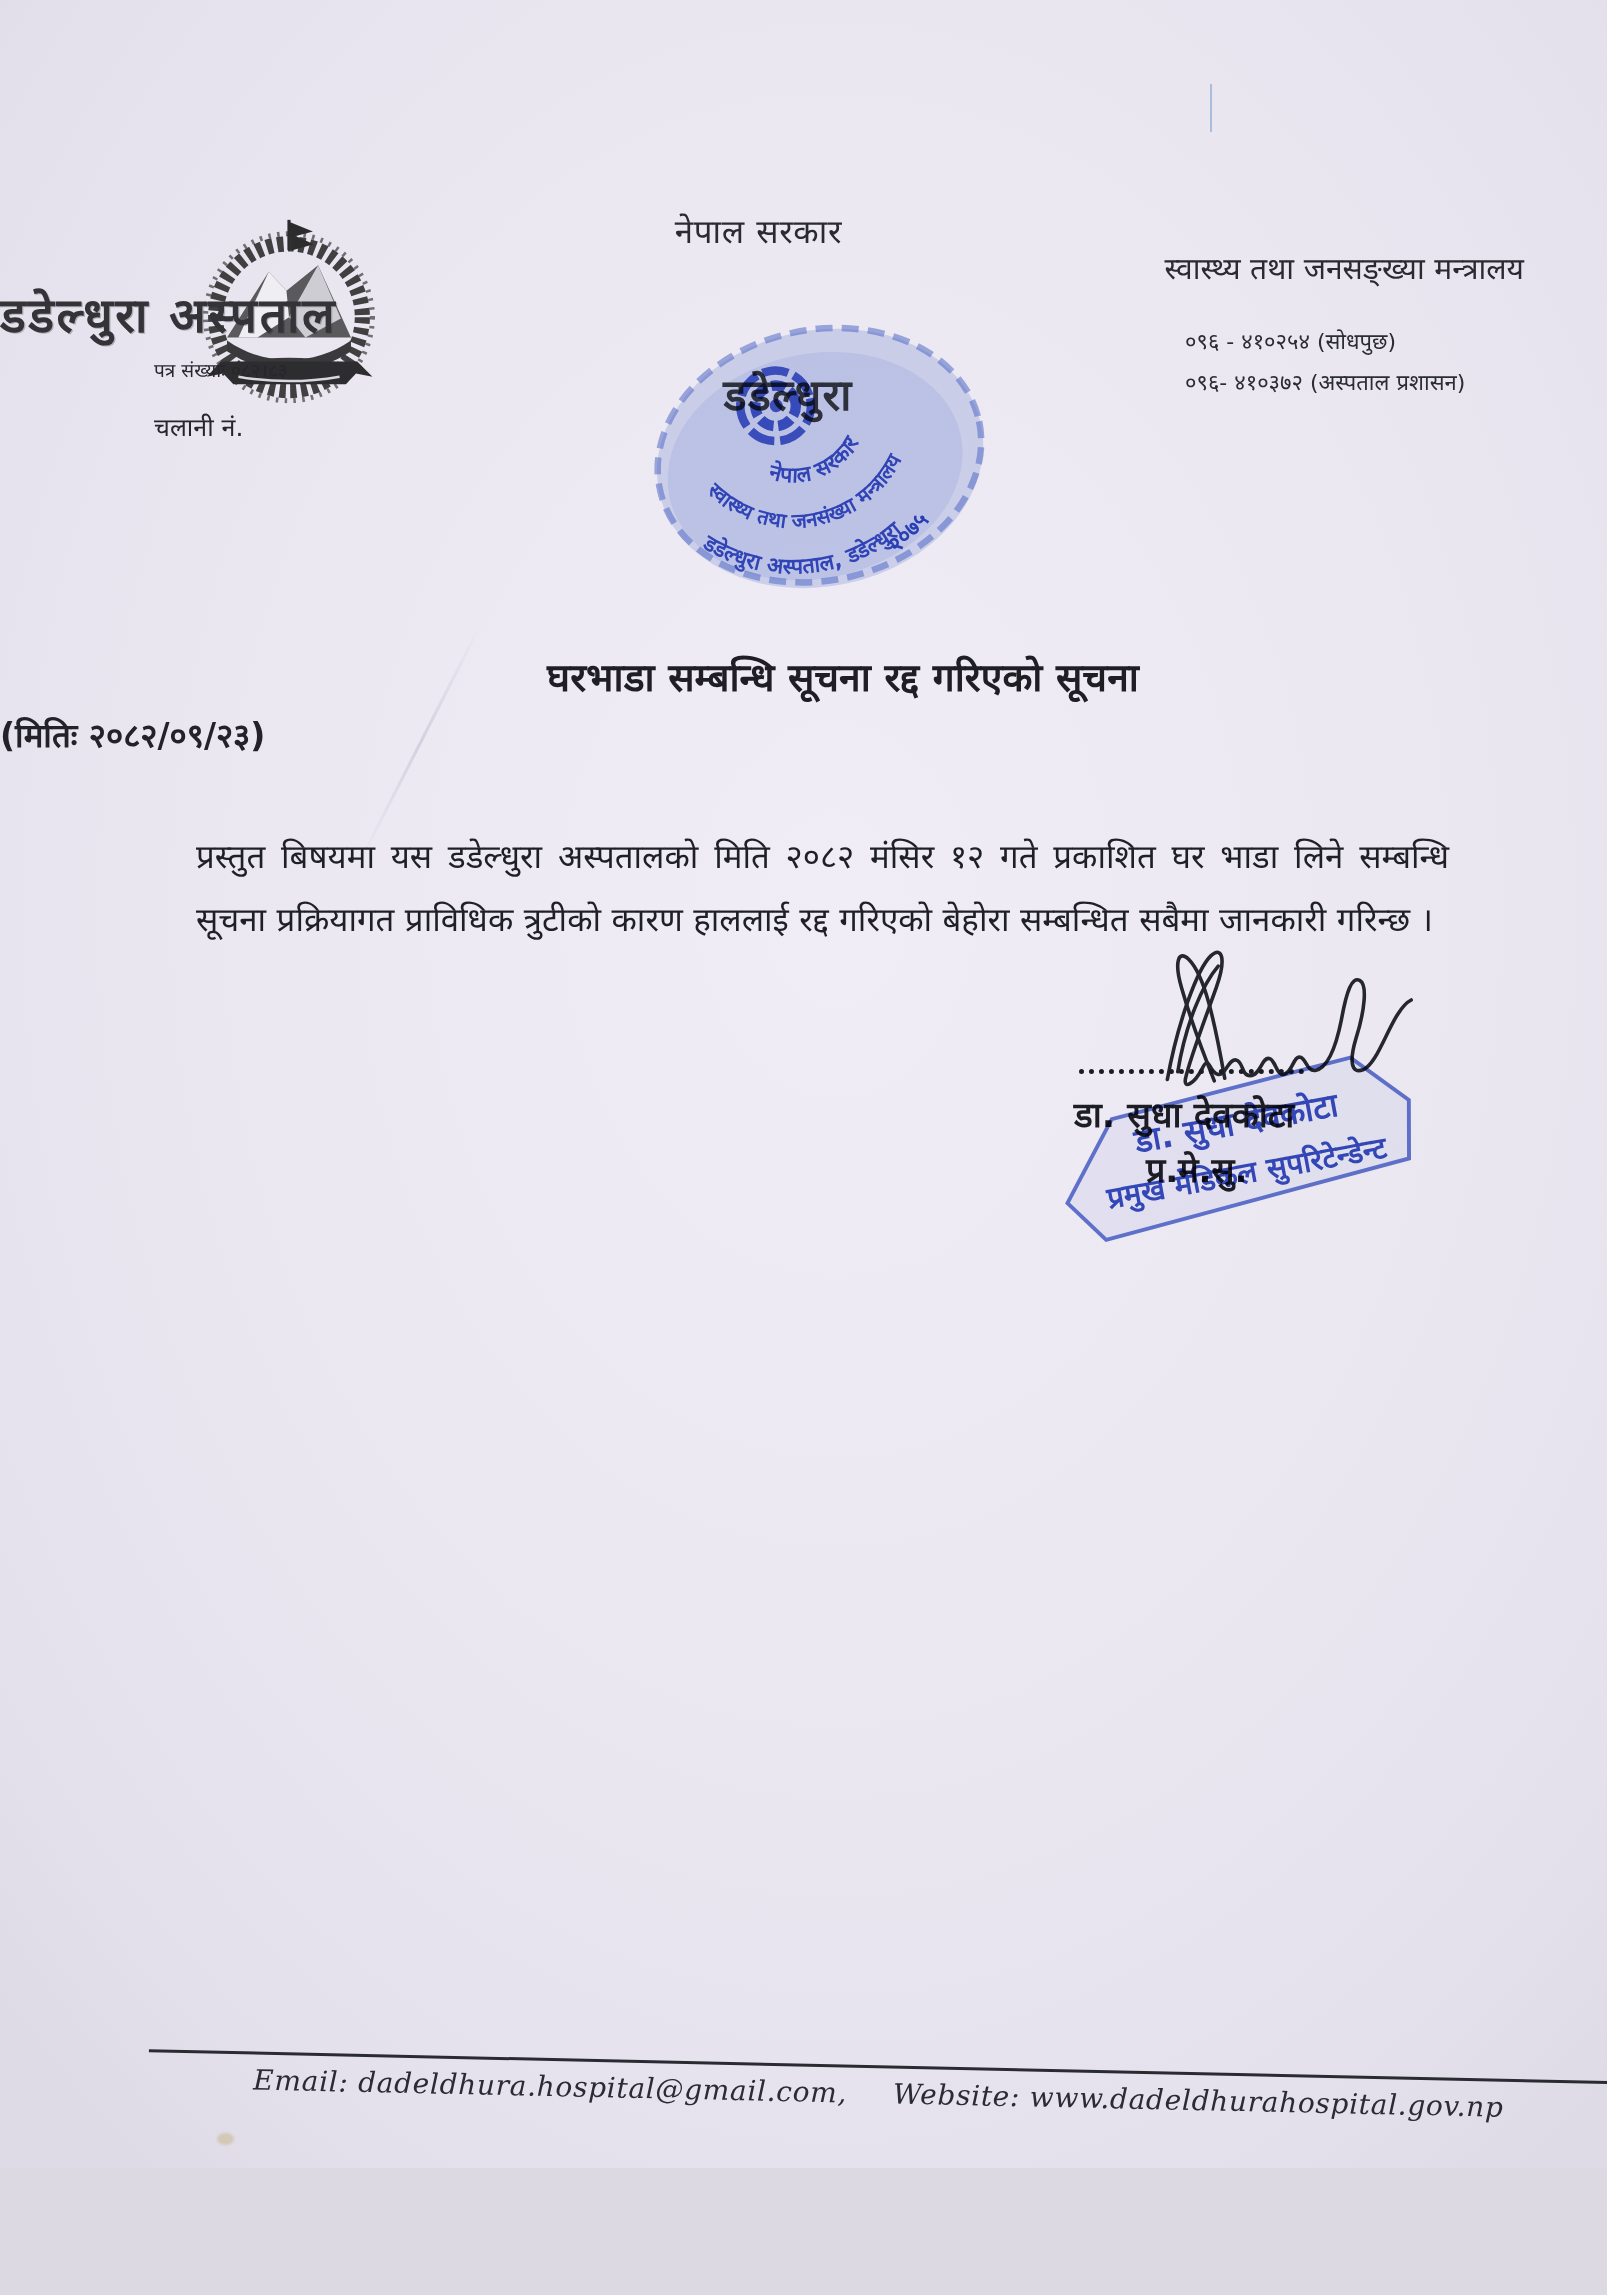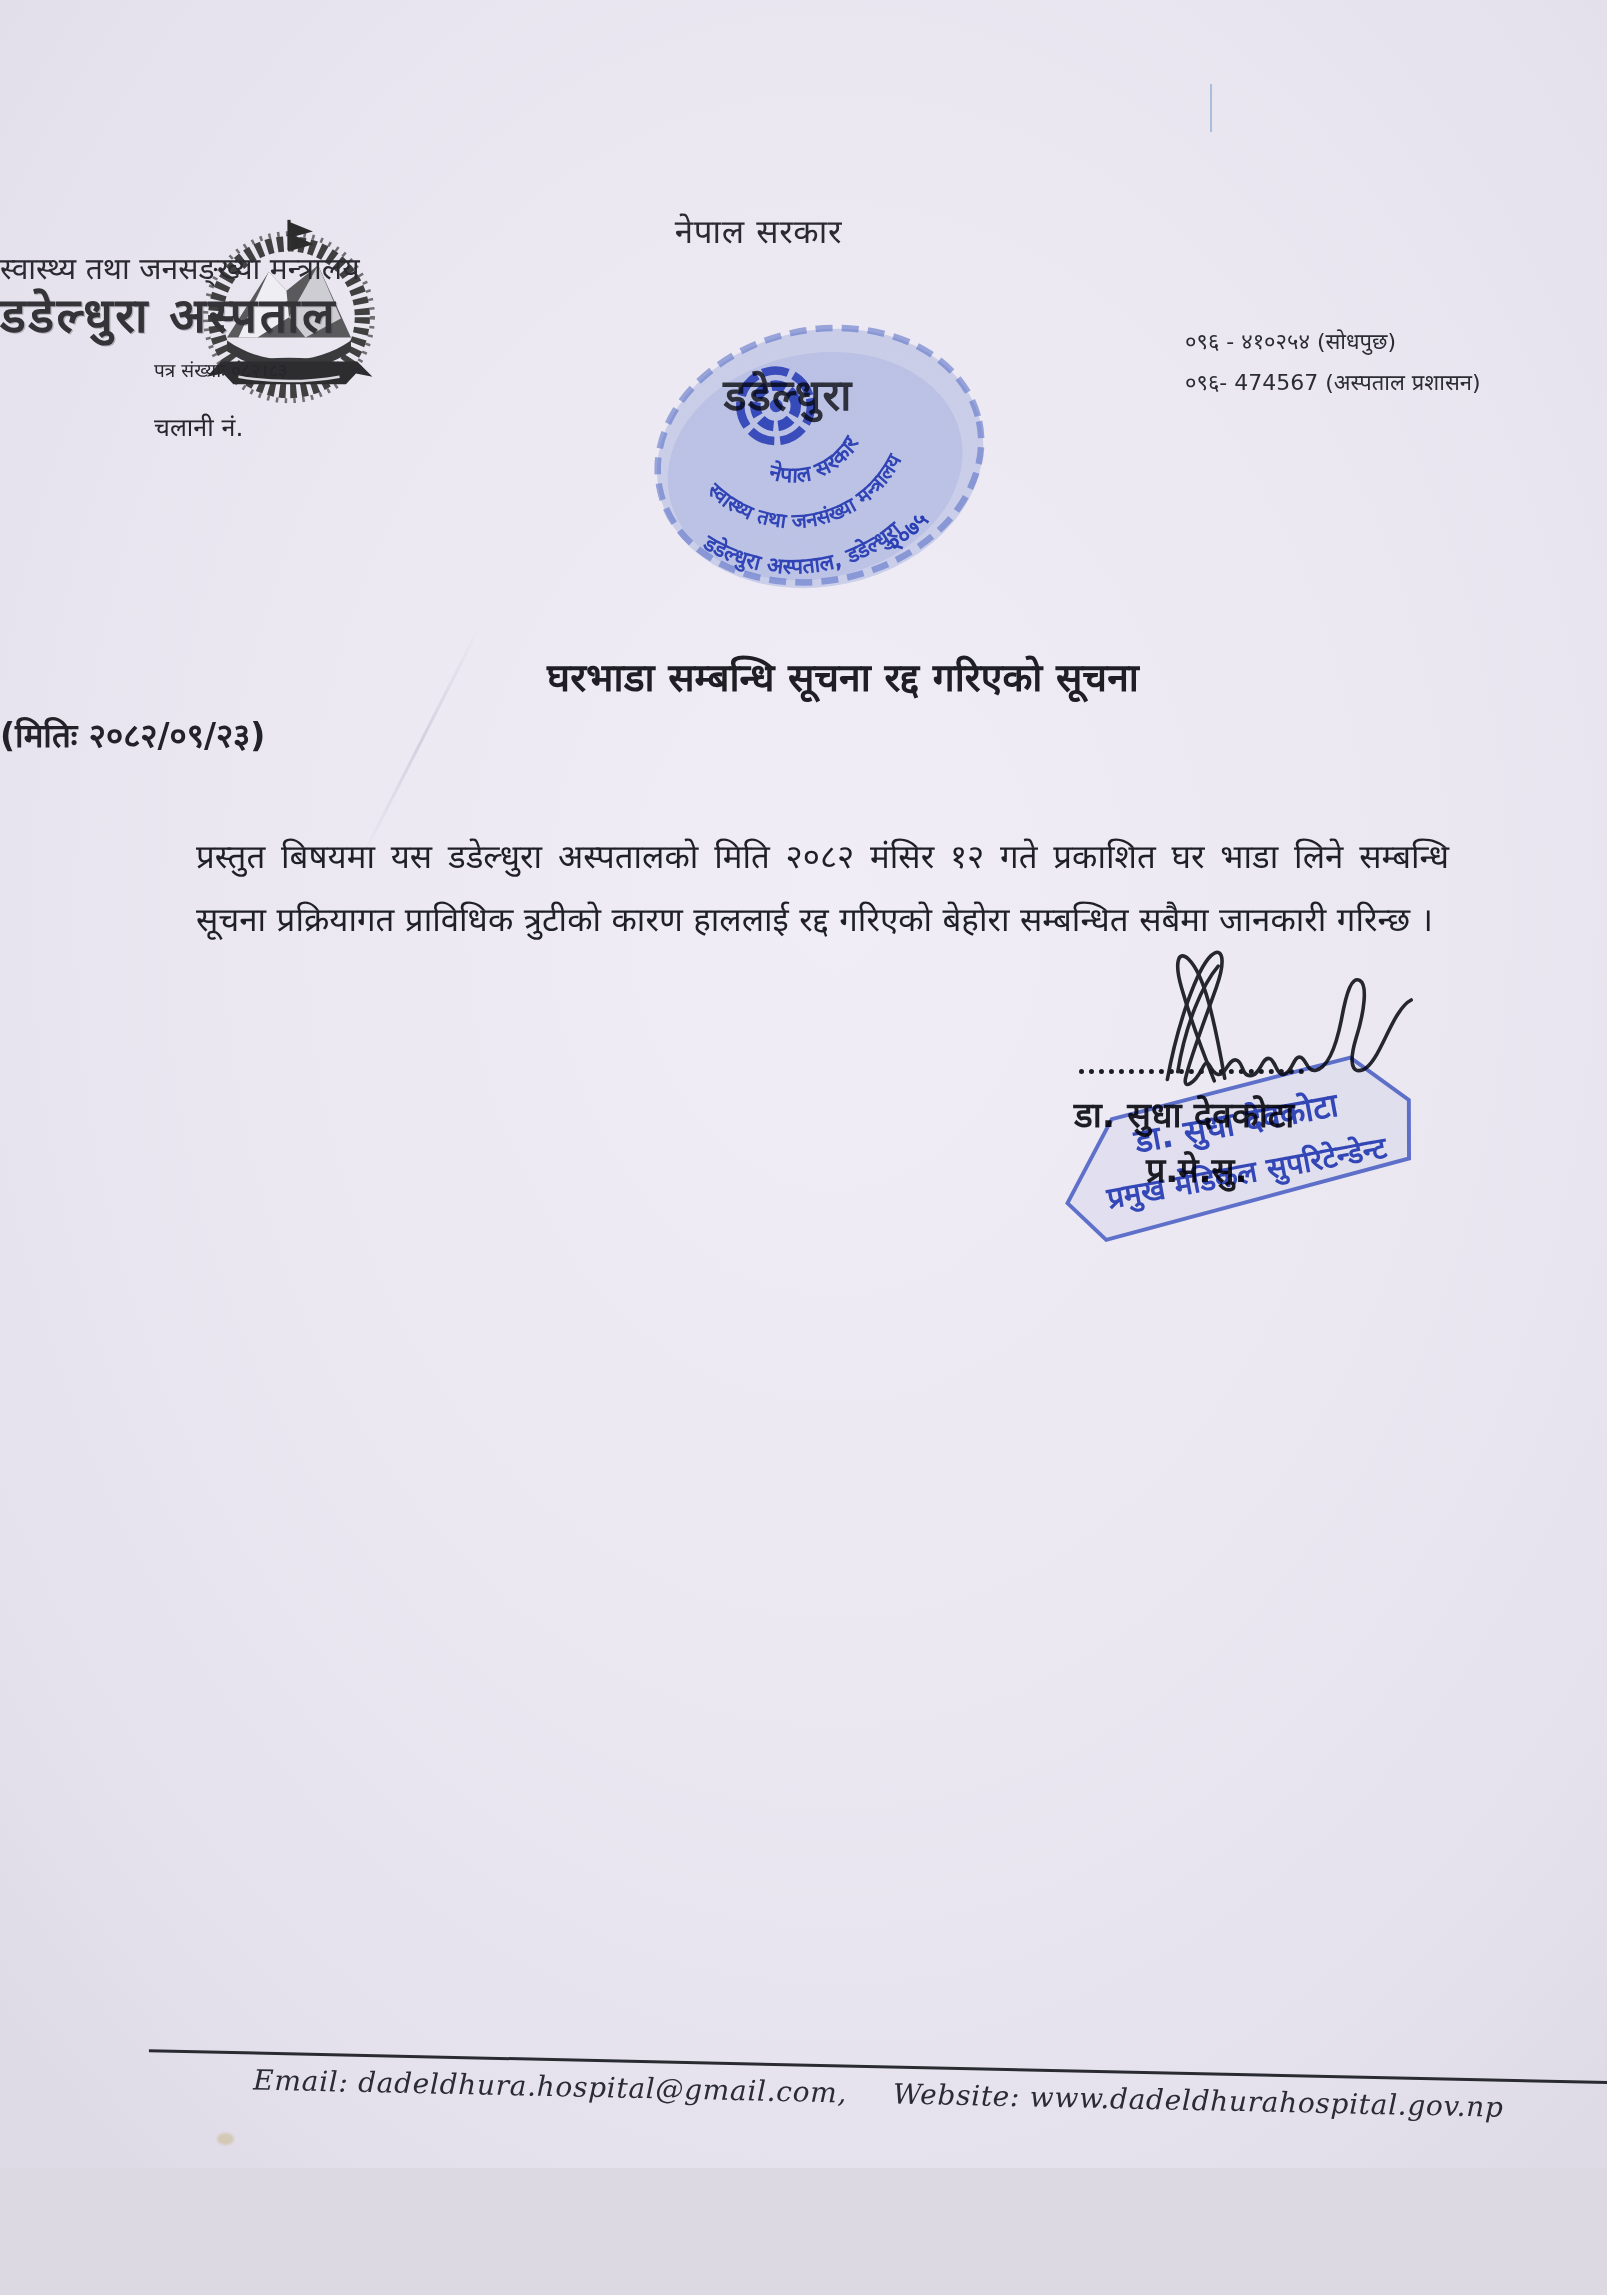--- a/index.html
+++ b/index.html
@@ -11,21 +11,21 @@
   }
   #page{
     position:relative;width:1608px;height:2168px;
     background:
       radial-gradient(ellipse 1177px 1570px at 52% 42%, #f0edf6 0%, #eae7f1 55%, #e4e1ec 85%, #dedae6 100%);
     color:#23232a;
   }
   .abs{position:absolute;}
   
   .gov-line{top:208px;left:0;width:1517px;text-align:center;font-size:33px;color:#2a2a30;letter-spacing:0.7px;}
-  .ministry-line{top:247px;left:0;width:1524px;text-align:left;font-size:30px;color:#2a2a30;}
+  .ministry-line{top:247px;left:0;width:1524px;text-align:right;font-size:30px;color:#2a2a30;}
   .hospital-name{
     top:281px;left:0;width:1576px;text-align:left;
     font-size:48px;font-weight:700;color:#333338;letter-spacing:2.6px;
     text-shadow:1.3px 1.3px 0 rgba(40,40,46,.28);
   }
   .place-name{top:364px;left:0;width:1576px;text-align:center;font-size:43px;font-weight:700;color:#3a3a40;letter-spacing:1.3px;}
   .phones{top:322px;left:1185px;font-size:22px;color:#2c2c33;line-height:1.85;white-space:nowrap;}
   .letter-no{top:357px;left:154px;font-size:19px;color:#26262c;}
   .dispatch-no{top:409px;left:154px;font-size:25px;color:#26262c;}
   
@@ -87,21 +87,21 @@
     <path d="M70,262 Q150,276 230,262" stroke="#d9d7de" stroke-width="4" fill="none"></path>
   </svg>
 
   <div class="abs gov-line">नेपाल सरकार</div>
   <div class="abs ministry-line">स्वास्थ्य तथा जनसङ्ख्या मन्त्रालय</div>
   <div class="abs hospital-name">डडेल्धुरा अस्पताल</div>
   <div class="abs place-name">डडेल्धुरा</div>
 
   <div class="abs phones">
     <div>०९६ - ४१०२५४ (सोधपुछ)</div>
-    <div>०९६-  474567 (अस्पताल प्रशासन)</div>
+    <div>०९६-  ४१०३७२ (अस्पताल प्रशासन)</div>
   </div>
 
   <div class="abs letter-no">पत्र संख्याः ०८२।८३</div>
   <div class="abs dispatch-no">चलानी नं.</div>
 
   <svg class="abs round-stamp" width="356" height="284" viewBox="0 0 545 435">
     <defs>
       <path id="arc1" d="M149,201 A115,115 0 0,0 324,186" fill="none"></path>
       <path id="arc2" d="M70,212 A185,185 0 0,0 404,183" fill="none"></path>
       <path id="arc3" d="M35,284 A255,255 0 0,0 476,186" fill="none"></path>

